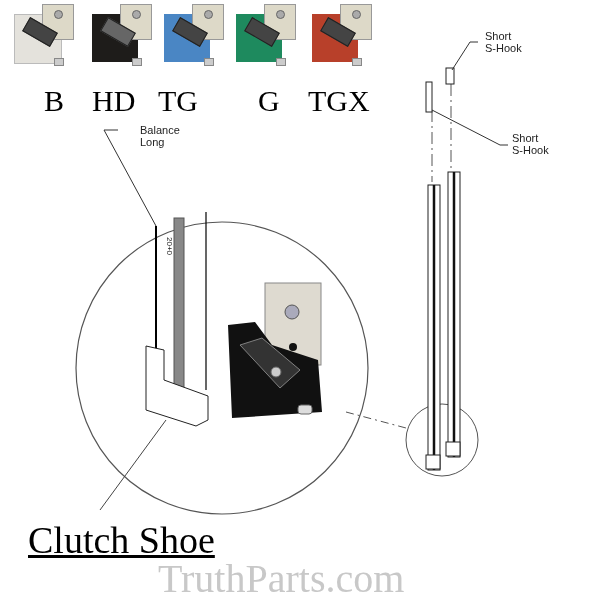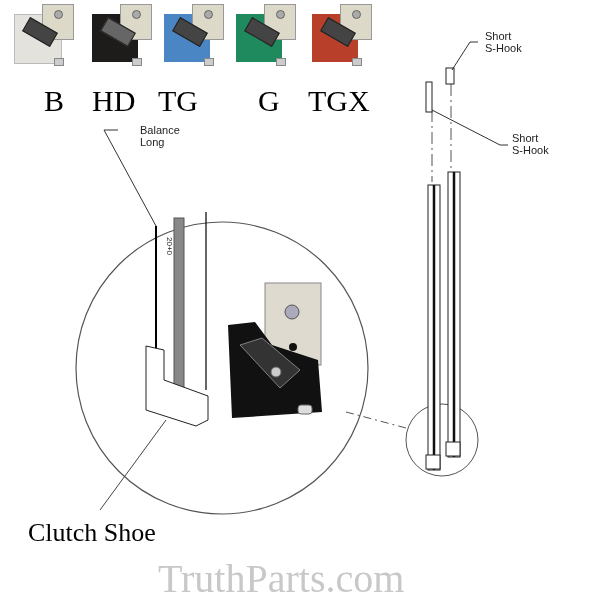--- a/index.html
+++ b/index.html
@@ -5,21 +5,21 @@
   html, body { margin:0; padding:0; background:#fff; }
   #root { position:relative; width:600px; height:600px; overflow:hidden; background:#fff; font-family:"Liberation Serif", serif; }
   .swatch { position:absolute; top:4px; width:56px; height:60px; }
   .swatch .base { position:absolute; left:0; top:10px; width:46px; height:48px; }
   .swatch .plate { position:absolute; left:28px; top:0; width:30px; height:34px; background:#ddd9c8; border:1px solid #999; }
   .swatch .screw { position:absolute; left:40px; top:6px; width:7px; height:7px; border-radius:50%; background:#aaa; border:1px solid #666; }
   .swatch .pivot { position:absolute; left:10px; top:20px; width:30px; height:14px; background:#444; transform:rotate(30deg); border:1px solid #222; }
   .swatch .foot { position:absolute; left:40px; top:54px; width:8px; height:6px; background:#ccc; border:1px solid #888; }
   .label-lg { position:absolute; top:84px; font-size:30px; color:#000; }
   .callout { position:absolute; font-family:"Liberation Sans", sans-serif; font-size:11px; line-height:12px; color:#222; }
-  .big-label { position:absolute; font-size:26px; color:#000; }
+  .big-label { position:absolute; font-size:38px; color:#000;text-decoration:underline; }
   .watermark { position:absolute; font-size:40px; color:#c8c8c8; }
   svg { position:absolute; left:0; top:0; }
 </style>
 </head>
 <body>
 
 <div id="root">
 
   <div class="swatch" style="left:14px">
     <div class="base" style="background:#e4e2dc;border:1px solid #bbb"></div>

